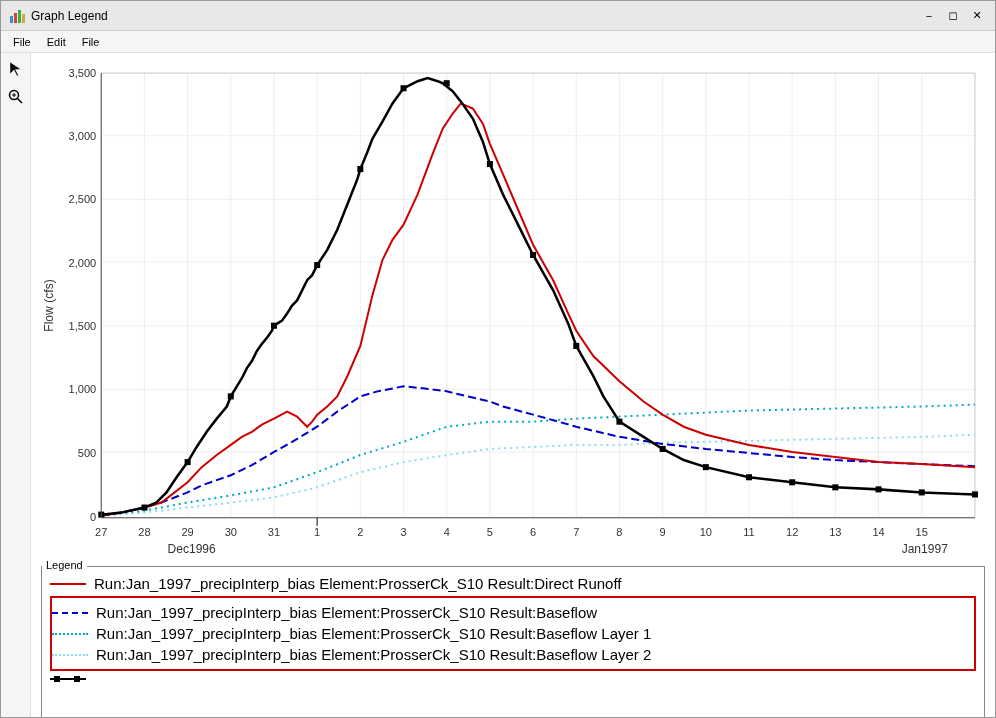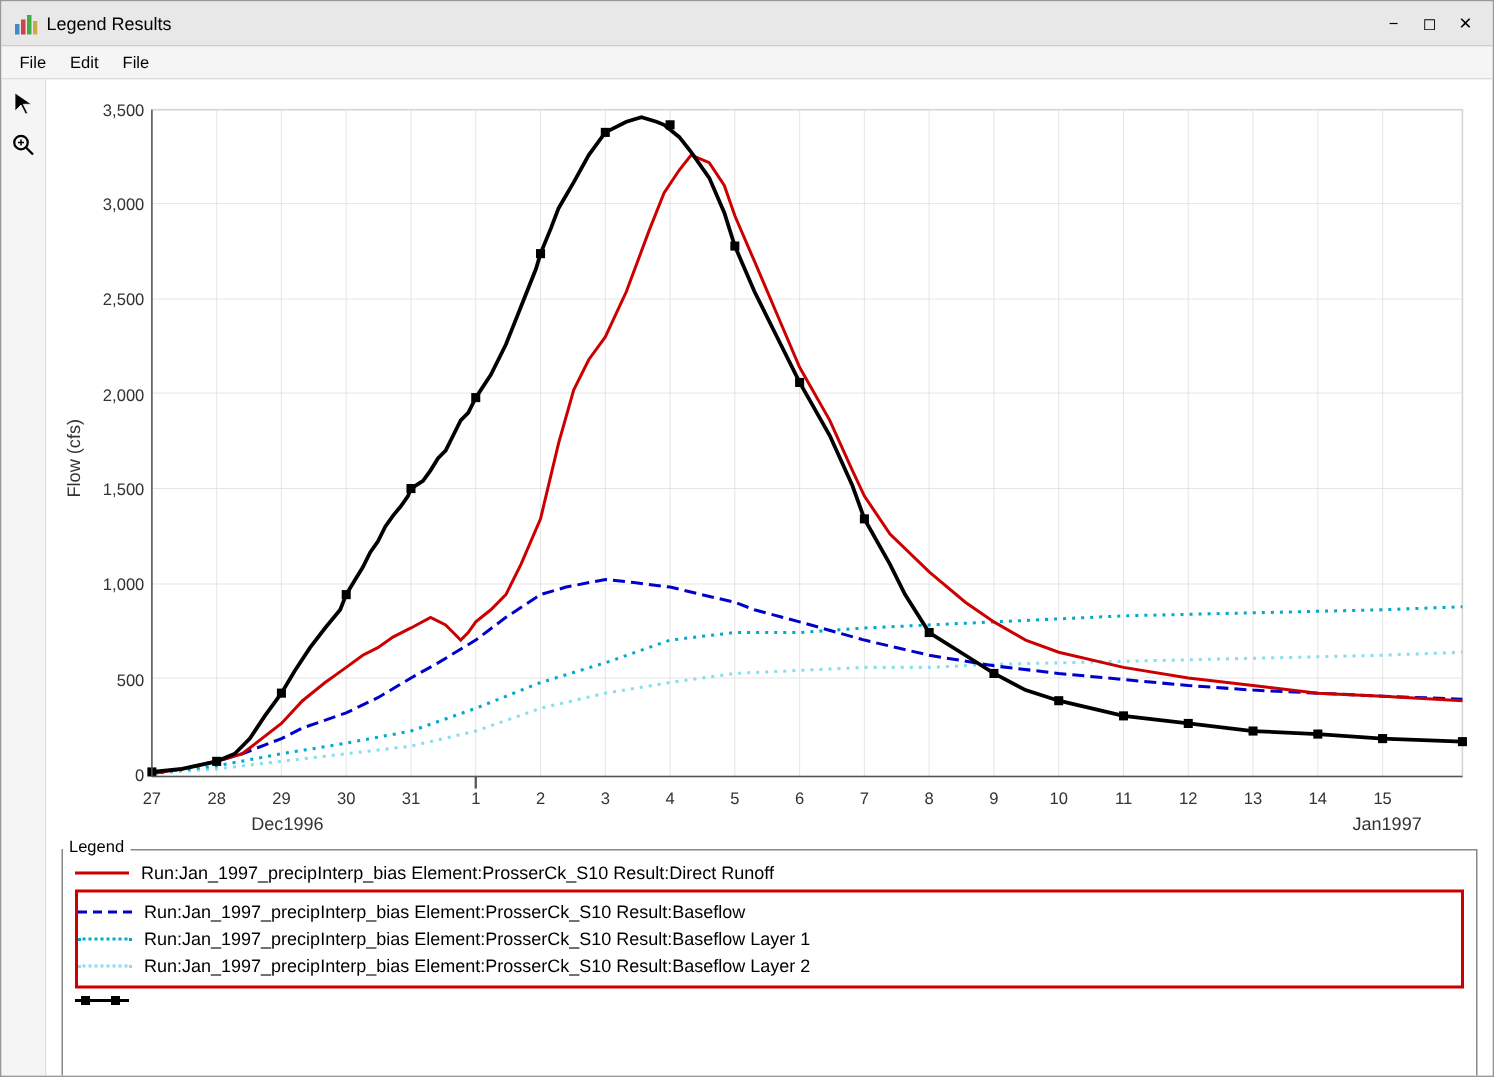--- a/index.html
+++ b/index.html
@@ -21,39 +21,39 @@
     .toolbar { width: 30px; background: #f5f5f5; border-right: 1px solid #ddd; display: flex; flex-direction: column; align-items: center; padding: 4px 0; gap: 4px; flex-shrink: 0; }
     .tool-btn { width: 24px; height: 24px; display: flex; align-items: center; justify-content: center; cursor: pointer; border: 1px solid transparent; }
     .tool-btn svg { width: 16px; height: 16px; }
     
     .chart-area { flex: 1; display: flex; flex-direction: column; background: #fff; }
     
     .chart-container { flex: 1; position: relative; padding: 10px 10px 0 10px; text-align: right; }
     
     .legend-panel { height: 155px; border: 1px solid #888; margin: 8px 10px 8px 10px; padding: 4px 8px; position: relative; flex-shrink: 0; }
     .legend-title { position: absolute; top: -8px; left: 0; background: white; padding: 0 4px; font-size: 11px; }
-    .legend-item { display: flex; align-items: center; gap: 8px; margin: 4px 0; font-size: 12px; }
+    .legend-item { display: flex; align-items: center; gap: 8px; margin: 4px 0; font-size: 15px; }
     
     svg.chart { width: 100%; height: 100%; }
   </style>
 </head>
 <body>
 
 <div class="window">
 
   <div class="title-bar">
     <div class="title-bar-icon">
       <svg viewBox="0 0 16 16" width="16" height="16">
         <rect x="1" y="8" width="3" height="7" fill="#4488cc"></rect>
         <rect x="5" y="5" width="3" height="10" fill="#cc4444"></rect>
         <rect x="9" y="2" width="3" height="13" fill="#44aa44"></rect>
         <rect x="13" y="6" width="3" height="9" fill="#ccaa44"></rect>
       </svg>
     </div>
-    <span class="title-bar-text">Legend Results</span>
+    <span class="title-bar-text">Graph Legend</span>
     <div class="title-bar-controls">
       <button class="title-btn">−</button>
       <button class="title-btn">◻</button>
       <button class="title-btn close">✕</button>
     </div>
   </div>
 
   <div class="menu-bar">
     <div class="menu-item">File</div>
     <div class="menu-item">Edit</div>

